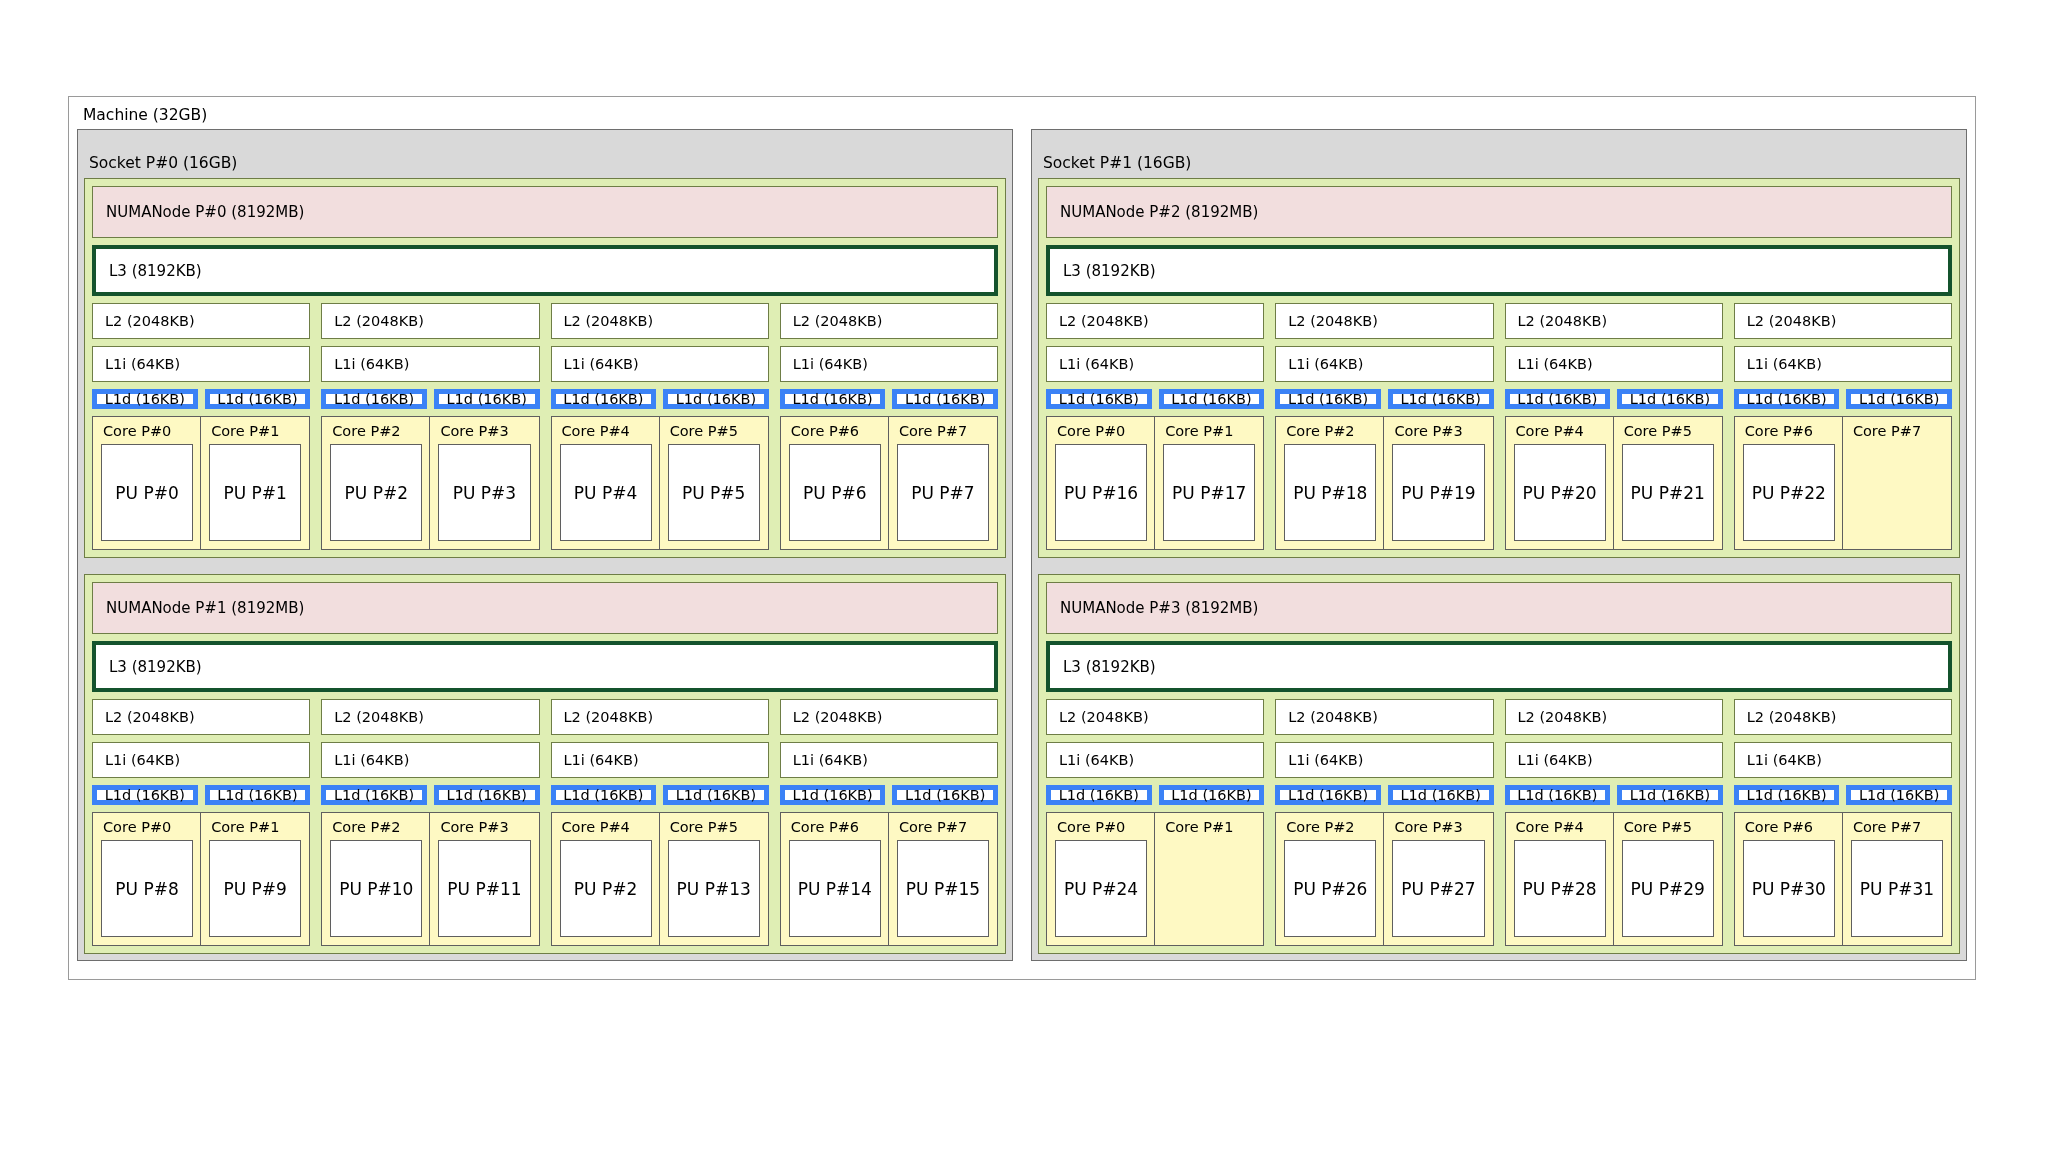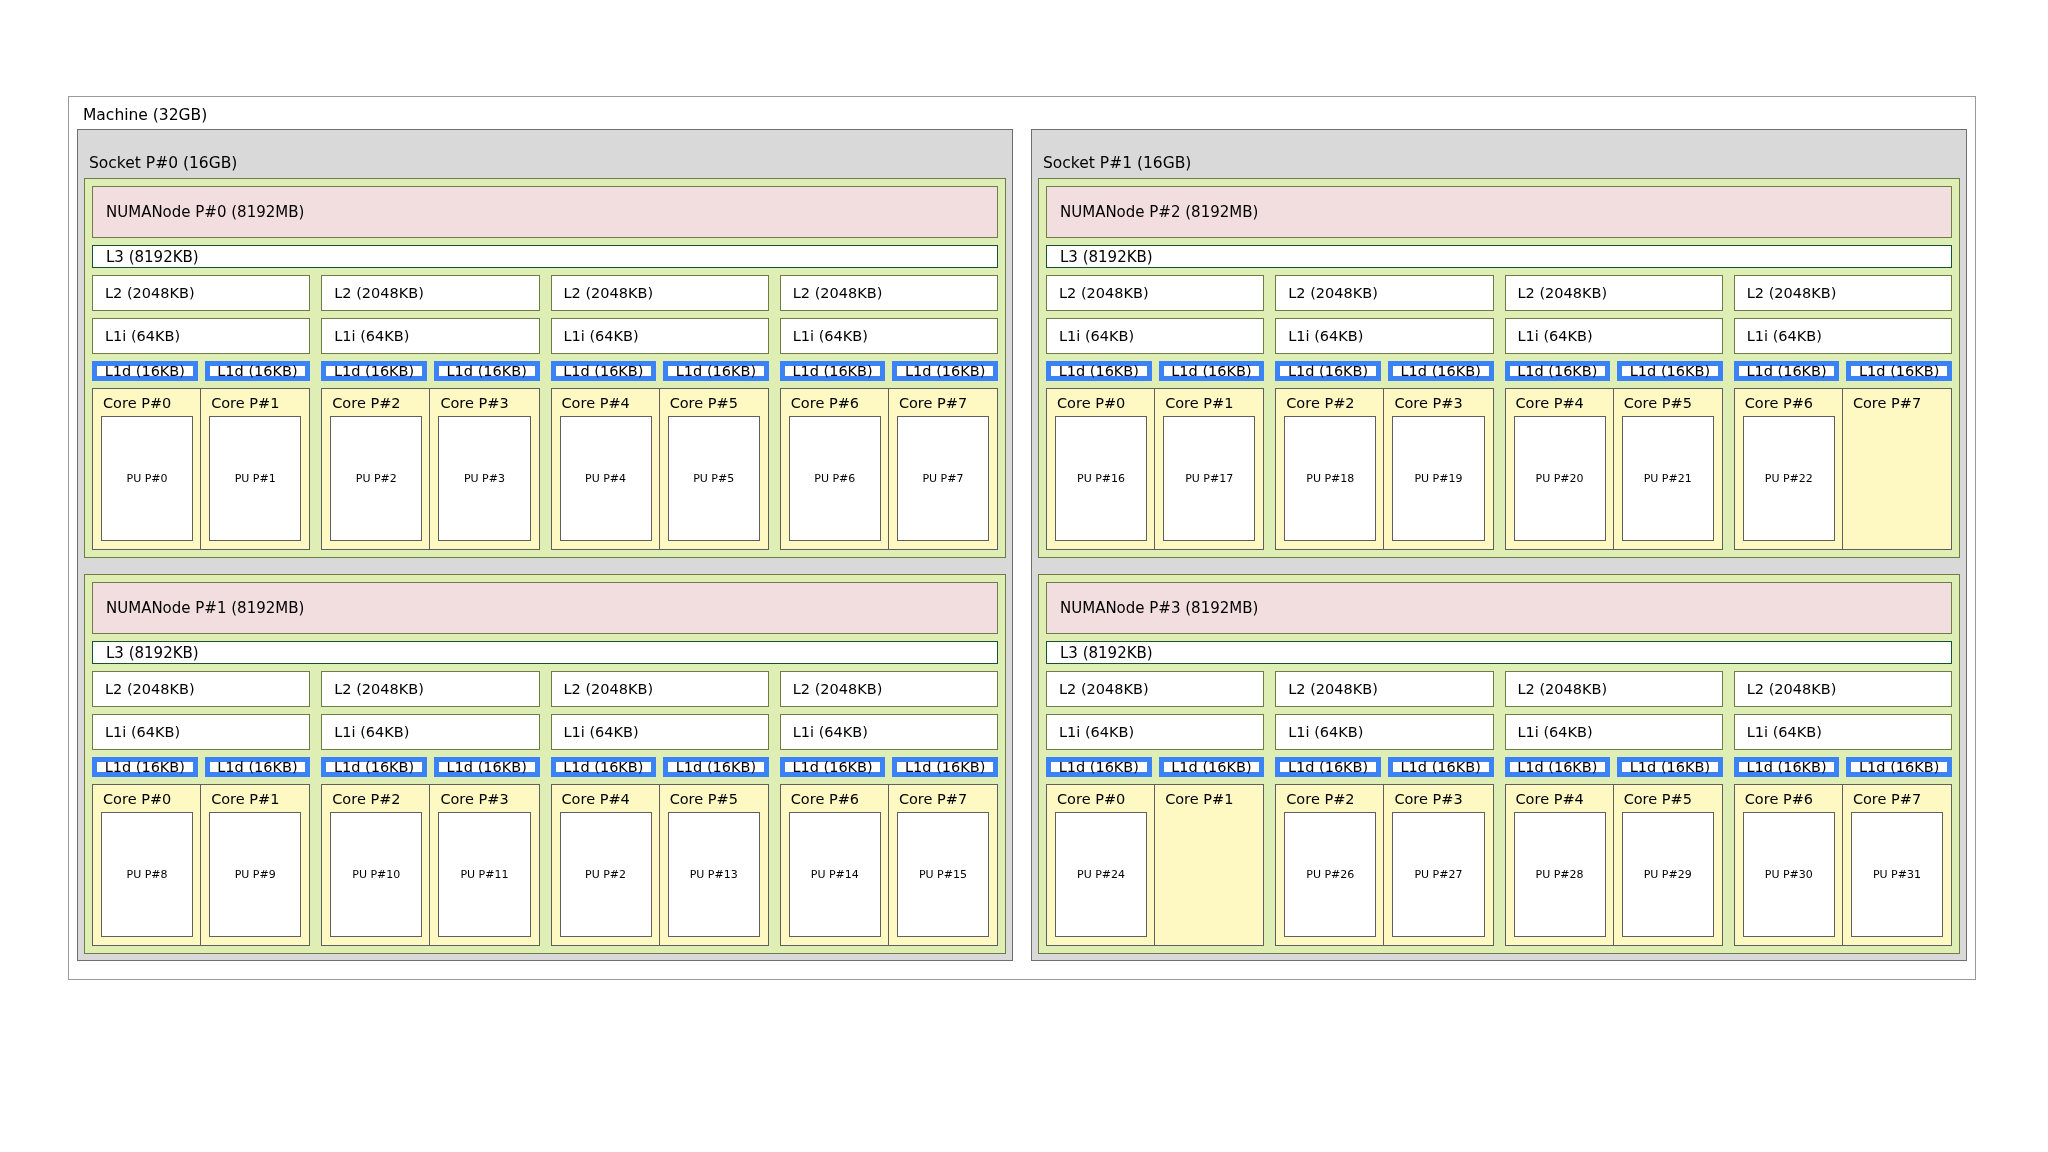--- a/index.html
+++ b/index.html
@@ -66,23 +66,23 @@
     background:#f2dede;
     border:1px solid #6e7d46;
     box-sizing:border-box;
     height:52px;
     display:flex;align-items:center;
     padding-left:13px;
     font-size:15px;color:#000;
   }
   .l3{
     background:#ffffff;
-    border:1px solid #14532d;
-    box-sizing:border-box;
-    height:23px;
+    border:4px solid #14532d;
+    box-sizing:border-box;
+    height:51px;
     display:flex;align-items:center;
     padding-left:13px;
     font-size:15px;color:#000;
   }
 
   
   .l2-columns{
     display:flex;gap:11px;flex:1 1 auto;
   }
   .l2-col{
@@ -134,21 +134,21 @@
     font-size:14.5px;color:#000;
     margin:1px 0 5px 2px;
     line-height:15px;
   }
   .pu{
     flex:1 1 auto;
     background:#ffffff;
     border:1px solid #5f5f5f;
     box-sizing:border-box;
     display:flex;align-items:center;justify-content:center;
-    font-size:11px;color:#000;
+    font-size:17px;color:#000;
     min-height:34px;
     text-align:right;
   }
 </style>
 </head>
 <body>
 
 <div class="machine">
   <div class="machine-title">Machine (32GB)</div>
   <div class="sockets" id="sockets">

